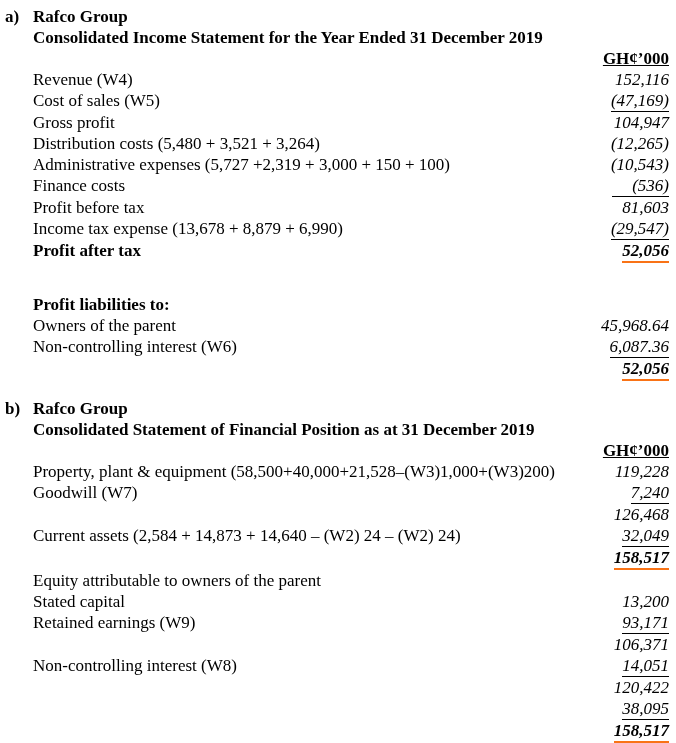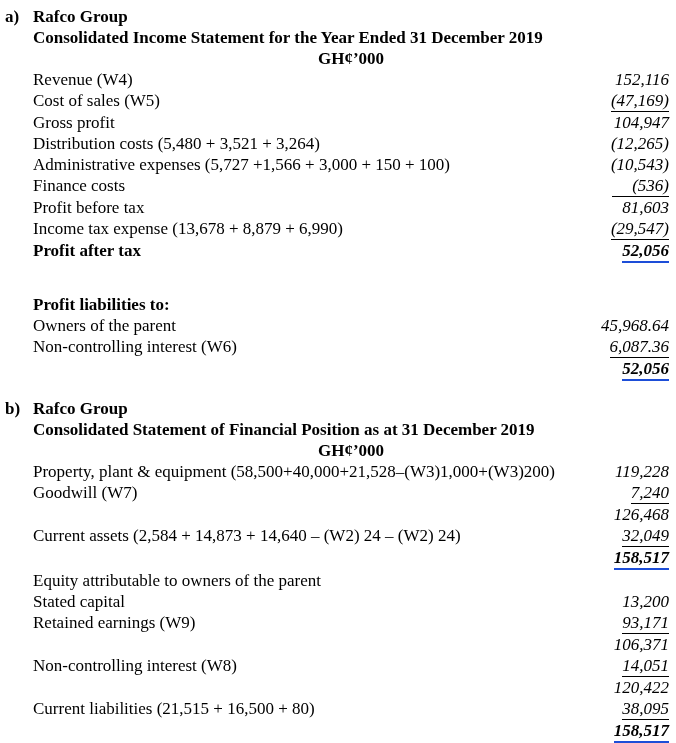--- a/index.html
+++ b/index.html
@@ -18,28 +18,28 @@
   .part { position: relative; }
   .part-b { margin-top: 17px; }
   .part-label {
     position: absolute;
     left: 0;
     top: 0;
     font-weight: 700;
     line-height: 21px;
   }
   .head { margin-left: 28px; font-weight: 700; line-height: 21px; }
-  .unit { margin-left: 28px; text-align: center; font-weight: 700; line-height: 21px; }
+  .unit { margin-left: 28px; text-align: right; font-weight: 700; line-height: 21px; text-decoration: underline; }
   .rows { margin-left: 28px; }
   .row { display: flex; line-height: 21px; }
   .lbl { white-space: nowrap; }
   .val { margin-left: auto; white-space: nowrap; font-style: italic; }
   .b { font-weight: 700; }
   .u { border-bottom: 1.5px solid #000; text-align: right; }
-  .t { font-weight: 700; border-bottom: 2px solid #1d4ed8; }
+  .t { font-weight: 700; border-bottom: 2px solid #f97316; }
   .wide { padding-left: 20px; }
   .gap { margin-top: 31px; }
 </style>
 </head>
 <body>
 
 <div class="page">
 
   <section class="part part-a">
     <span class="part-label">a)</span>
@@ -58,21 +58,21 @@
       </div>
       <div class="row">
         <span class="lbl">Gross profit</span>
         <span class="val">104,947</span>
       </div>
       <div class="row">
         <span class="lbl">Distribution costs (5,480 + 3,521 + 3,264)</span>
         <span class="val">(12,265)</span>
       </div>
       <div class="row">
-        <span class="lbl">Administrative expenses (5,727 +1,566 + 3,000 + 150 + 100)</span>
+        <span class="lbl">Administrative expenses (5,727 +2,319 + 3,000 + 150 + 100)</span>
         <span class="val">(10,543)</span>
       </div>
       <div class="row">
         <span class="lbl">Finance costs</span>
         <span class="val u wide">(536)</span>
       </div>
       <div class="row">
         <span class="lbl">Profit before tax</span>
         <span class="val">81,603</span>
       </div>
@@ -148,21 +148,20 @@
       </div>
       <div class="row">
         <span class="lbl">Non-controlling interest (W8)</span>
         <span class="val u">14,051</span>
       </div>
       <div class="row">
         <span class="lbl"></span>
         <span class="val">120,422</span>
       </div>
       <div class="row">
-        <span class="lbl">Current liabilities (21,515 + 16,500 + 80)</span>
         <span class="val u">38,095</span>
       </div>
       <div class="row">
         <span class="lbl"></span>
         <span class="val t">158,517</span>
       </div>
     </div>
   </section>
 
 </div>

